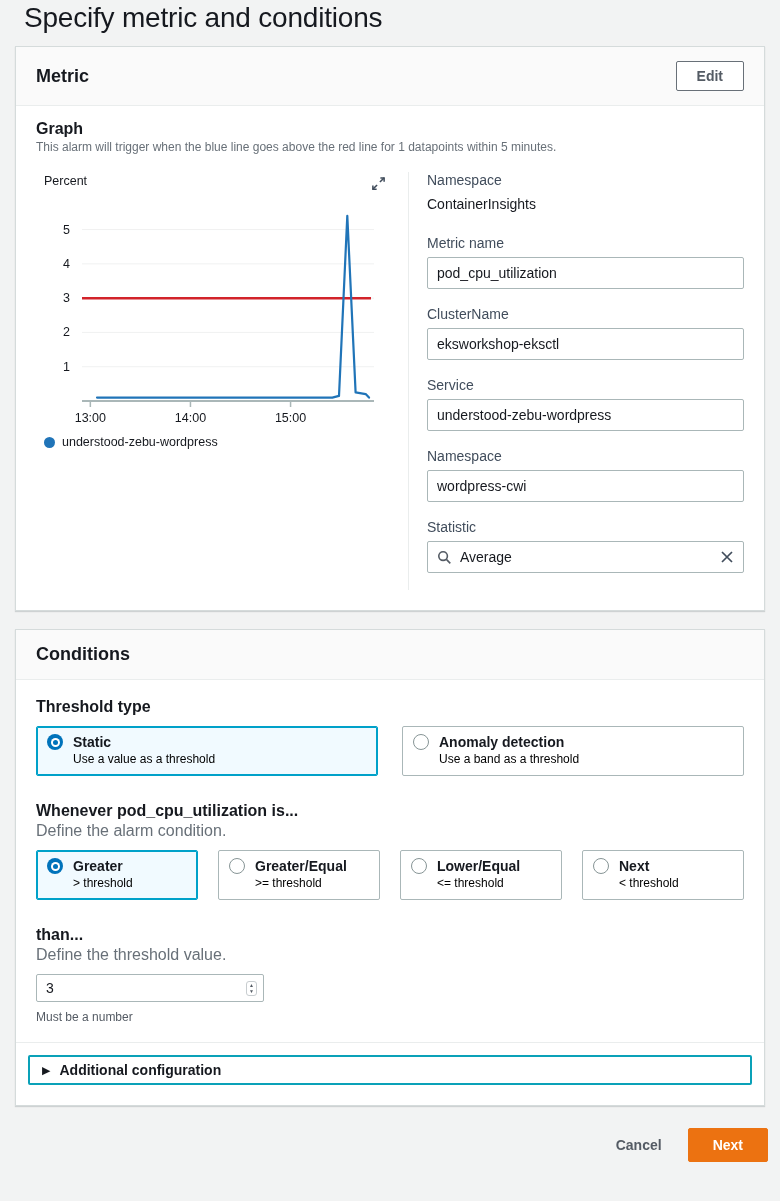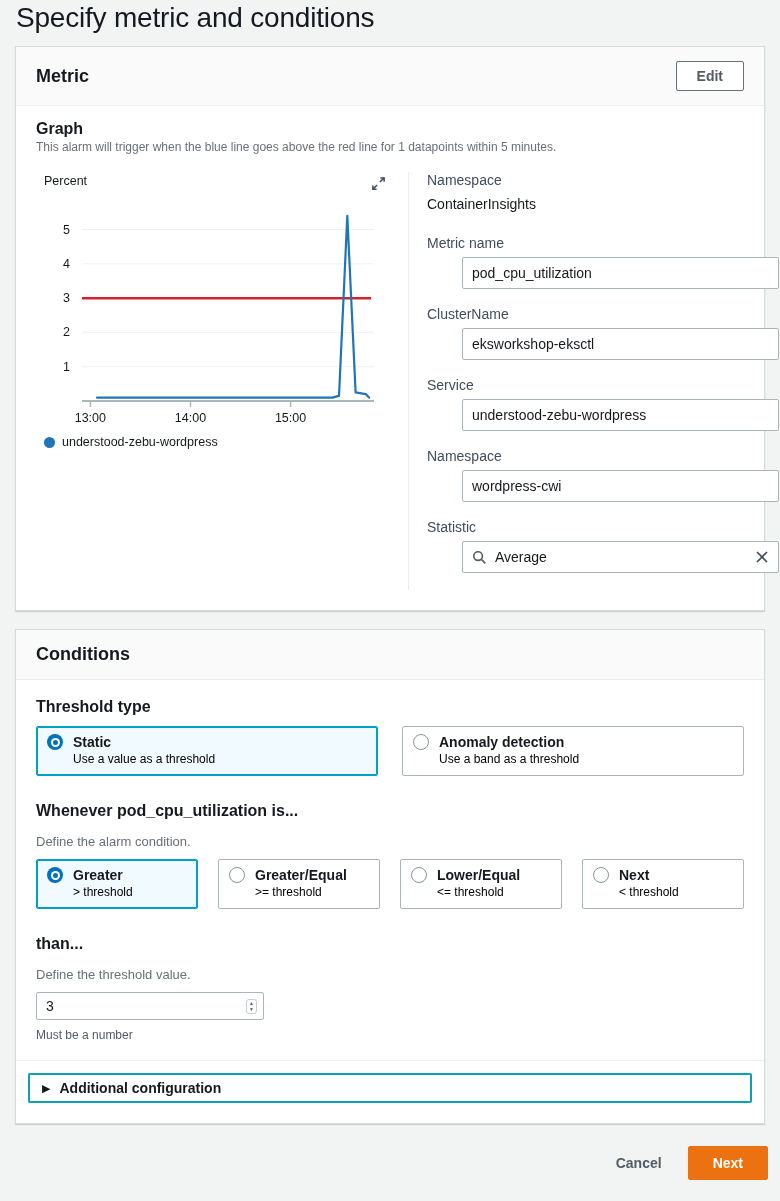--- a/index.html
+++ b/index.html
@@ -5,21 +5,21 @@
   * { margin:0; padding:0; box-sizing:border-box; }
   html,body { width:780px; }
   body {
     font-family:"Liberation Sans", sans-serif;
     background:#f2f3f3;
     color:#16191f;
     padding:0 0 10px 0;
   }
   .page-title {
     font-size:28px; font-weight:500; letter-spacing:-.2px;
-    padding:2px 16px 12px 16px; color:#16191f; background:#f2f3f3;
+    padding:2px 16px 12px 24px; color:#16191f; background:#f2f3f3;
   }
   .card {
     background:#fff; border:1px solid #d5dbdb; border-radius:0;
     margin:0 15px 18px 15px;
     box-shadow:0 1px 1px 0 rgba(0,28,36,.15);
   }
   .card-header {
     background:#fafafa; border-bottom:1px solid #eaeded;
     padding:14px 20px; display:flex; align-items:center; justify-content:space-between;
   }
@@ -41,39 +41,39 @@
   #metric-chart { display:block; width:344px; height:238px; margin-top:2px;
     font-family:"Liberation Sans", sans-serif; }
   .legend-row { display:flex; align-items:center; gap:7px; padding-left:8px; margin-top:2px; }
   .legend-dot { width:11px; height:11px; border-radius:50%; display:inline-block; }
   .legend-label { font-size:12.5px; color:#16191f; }
 
   .field-group { margin-bottom:17px; }
   .field-label { font-size:14px; color:#414d5c; margin-bottom:6px; display:block; }
   .static-value { font-size:14px; color:#16191f; padding:2px 0 6px 0; }
   .text-input, .search-input-wrap, .select-wrap {
-    width:100%; height:32px; border:1px solid #aab7b8; border-radius:2px; background:#fff;margin-left:35px;
+    width:100%; height:32px; border:1px solid #aab7b8; border-radius:2px; background:#fff;
   }
   .text-input {
     font-family:"Liberation Sans", sans-serif;
     font-size:14px; color:#16191f; padding:0 9px;
   }
   .search-input-wrap, .select-wrap { display:flex; align-items:center; padding:0 9px; gap:8px; }
   .search-input {
     border:none; outline:none; flex:1; font-size:14px; color:#16191f;
     font-family:"Liberation Sans", sans-serif; background:transparent;
   }
   .icon-btn { background:none; border:none; cursor:pointer; display:flex; align-items:center; padding:0; }
   .select-wrap { justify-content:space-between; cursor:pointer; }
   .select-value { font-size:14px; color:#16191f; }
   .select-caret { width:0; height:0; border-left:6px solid transparent; border-right:6px solid transparent;
     border-top:8px solid #16191f; }
 
   .section-label { font-size:16px; font-weight:700; color:#16191f; }
-  .section-desc { font-size:13px; color:#687078; margin-top:14px; }
+  .section-desc { font-size:16px; color:#687078; margin-top:2px; }
   .tiles-2 { display:grid; grid-template-columns:1fr 1fr; gap:24px; margin-top:10px; }
   .tiles-4 { display:grid; grid-template-columns:repeat(4,1fr); gap:20px; margin-top:10px; }
   .tile {
     border:1px solid #aab7b8; border-radius:2px; background:#fff;
     padding:7px 10px; cursor:pointer; min-height:50px;
   }
   .tile.selected { border:1px solid #00a1c9; background:#f1faff; box-shadow:0 0 0 1px #00a1c9 inset; }
   .tile-main { display:flex; align-items:center; gap:10px; }
   .tile-label { font-size:14px; font-weight:700; color:#16191f; }
   .tile-desc { font-size:12px; color:#000000; margin-left:26px; margin-top:2px; }

